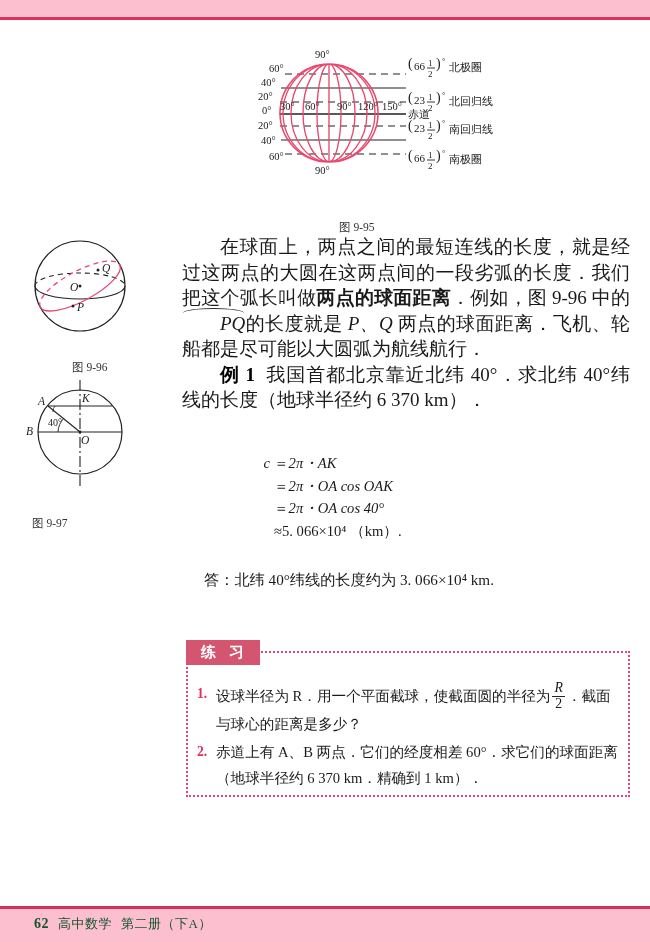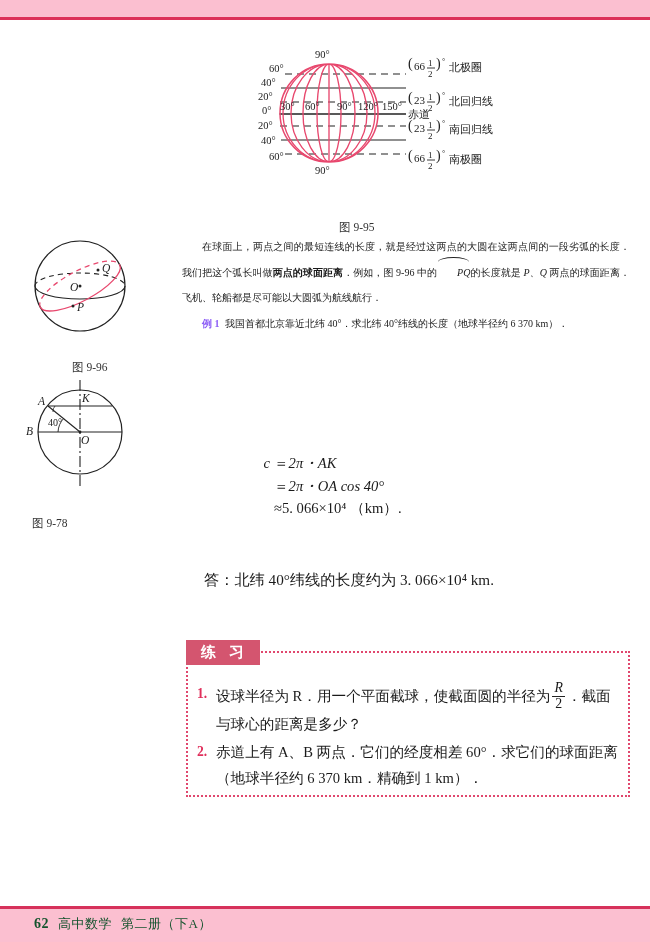--- a/index.html
+++ b/index.html
@@ -49,26 +49,26 @@
 
   
   .fig96{position:absolute;left:18px;top:234px;width:150px;height:105px;}
   .cap96{left:32px;top:344px;padding-left:40px;}
   .fig97{position:absolute;left:18px;top:374px;width:150px;height:120px;}
   .cap97{left:32px;top:500px;}
 
   
   .col{
     position:absolute;left:182px;top:234px;width:448px;
-    font-size:10px;line-height:25.5px;
+    font-size:19px;line-height:25.5px;
     text-align:justify;
   }
   .p{margin:0 0 0 0;text-indent:2em;}
   b.kw{font-weight:bold;}
-  .ex-tag{color:#8b5cf6;font-weight:bold;margin-right:.55em;}
+  .ex-tag{color:#000000;font-weight:bold;margin-right:.55em;}
   .sol-tag{color:#e0305c;font-weight:bold;}
   .it{font-style:italic;font-family:"Liberation Serif","DejaVu Serif",serif;}
   .num{font-family:"Liberation Serif","DejaVu Serif",serif;}
   .arcPQ{position:relative;display:inline-block;}
   .arcPQ::before{
     content:"";position:absolute;left:1px;right:1px;top:-3px;height:5px;
     border-top:1.1px solid #222;border-radius:60% 60% 0 0/100% 100% 0 0;
   }
 
   
@@ -258,33 +258,34 @@
   <circle cx="62" cy="58" r="1.4" fill="#222"></circle>
   <g font-family="Liberation Serif, serif" font-size="11.5" font-style="italic" fill="#222">
     <text x="20" y="31">A</text>
     <text x="64" y="28">K</text>
     <text x="8" y="61">B</text>
     <text x="63" y="70">O</text>
   </g>
   <text x="30" y="52" font-family="Liberation Serif, serif" font-size="10" fill="#222">40°</text>
 </svg>
 </div>
-<div class="cap cap97">图 9-78</div>
+<div class="cap cap97">图 9-97</div>
 
 <div class="col">
 
   <p class="p"><span>在球面上，两点之间的最短连线的长度，就是经过这两点的大圆在这两点间的一段劣弧的长度．我们把这个弧长叫做</span><b class="kw">两点的球面距离</b><span>．例如，图 9-96 中的</span><span class="it arcPQ">PQ</span><span>的长度就是 </span><span class="it">P、Q</span><span> 两点的球面距离．飞机、轮船都是尽可能以大圆弧为航线航行．</span></p>
 
   <p class="p"><span class="ex-tag">例 1</span><span>我国首都北京靠近北纬 40°．求北纬 40°纬线的长度（地球半径约 6 370 km）．</span></p>
 
 
 </div>
 
 <div class="eqs">
   <div class="eq"><span class="lhs it">c</span><span>＝</span><span class="it">2π・AK</span></div>
+  <div class="eq"><span class="lhs it"></span><span>＝</span><span class="it">2π・OA cos OAK</span></div>
   <div class="eq"><span class="lhs it"></span><span>＝</span><span class="it">2π・OA cos 40°</span></div>
   <div class="eq"><span class="lhs it"></span><span>≈</span><span class="num">5. 066×10⁴ （km）.</span></div>
 </div>
 
 <div class="answer">答：北纬 40°纬线的长度约为 3. 066×10⁴ km.</div>
 
 <div class="exbox"></div>
 <div class="exhead">
   <span>练</span>
   <span>习</span>

